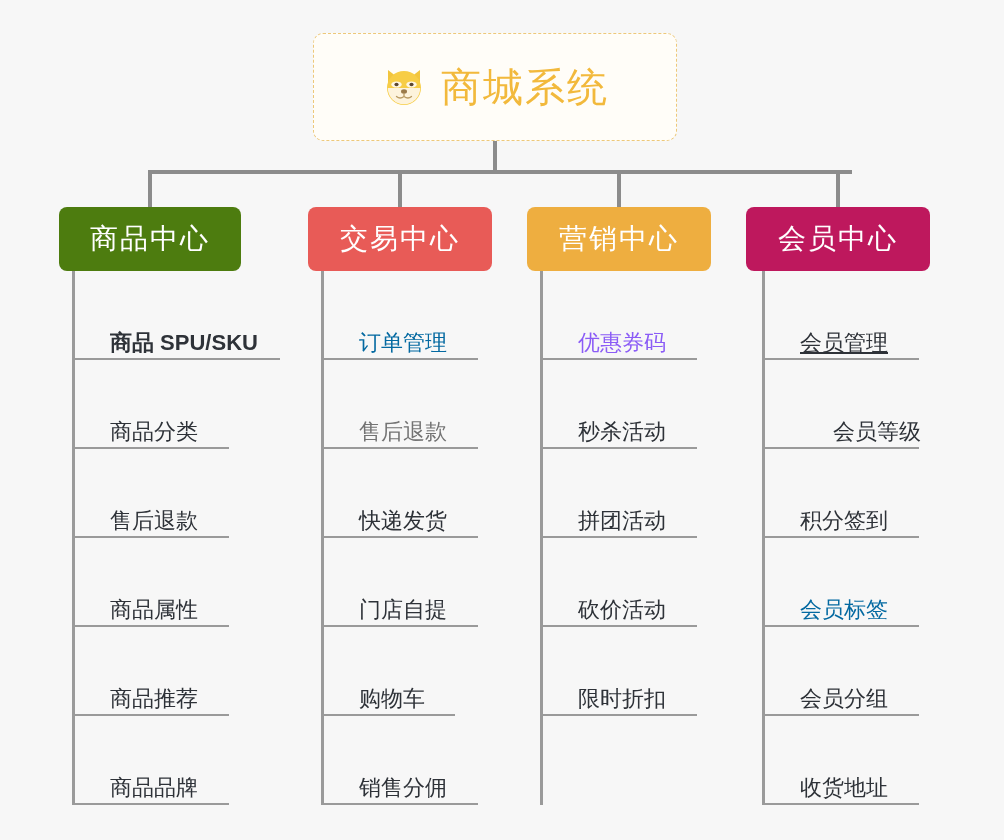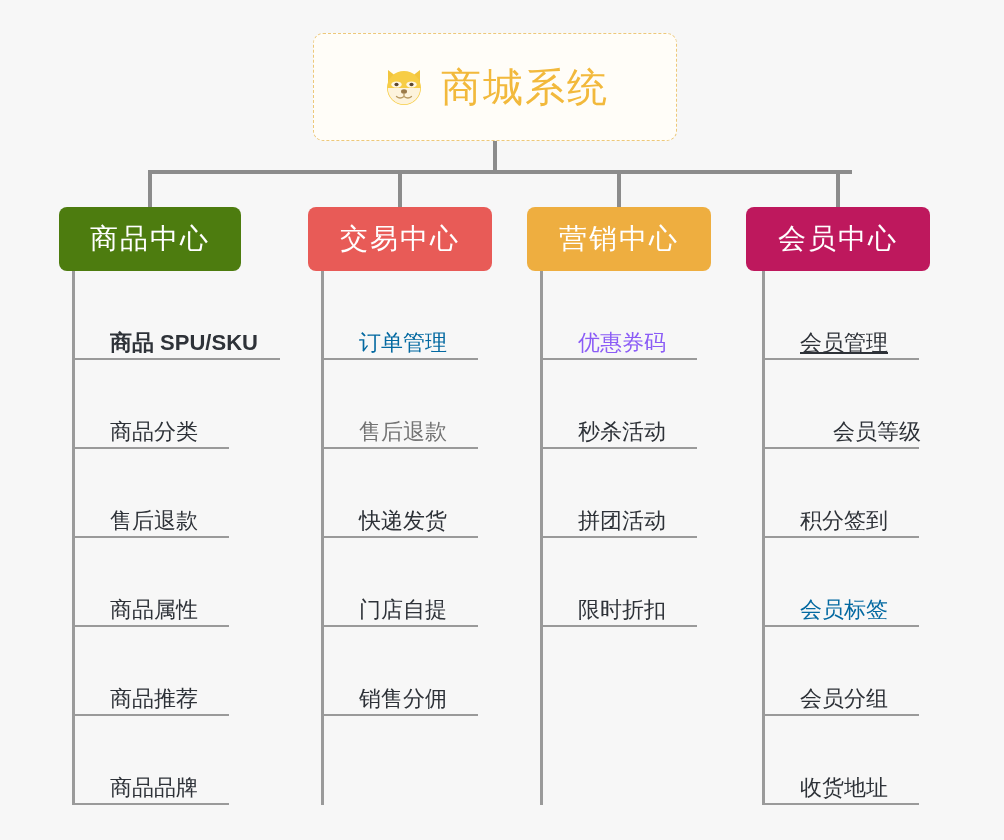--- a/index.html
+++ b/index.html
@@ -209,39 +209,47 @@
       </div>
       <div class="leaf">
         <span class="leaf-label" style="color: rgb(46, 50, 56);">快递发货</span>
         <div class="leaf-line" style="width: 157px; background: rgb(154, 154, 154);"></div>
       </div>
       <div class="leaf">
         <span class="leaf-label" style="color: rgb(46, 50, 56);">门店自提</span>
         <div class="leaf-line" style="width: 157px; background: rgb(154, 154, 154);"></div>
       </div>
       <div class="leaf">
+        <span class="leaf-label" style="color: rgb(46, 50, 56);">购物车</span>
+        <div class="leaf-line" style="width: 134px; background: rgb(154, 154, 154);"></div>
+      </div>
+      <div class="leaf">
         <span class="leaf-label" style="color: rgb(46, 50, 56);">销售分佣</span>
         <div class="leaf-line" style="width: 157px; background: rgb(154, 154, 154);"></div>
       </div>
     </div>
   <div class="column" id="col-2" style="left: 540px;">
       <div class="trunk" style="height: 534px; background: rgb(154, 154, 154);"></div>
       <div class="leaf">
         <span class="leaf-label" style="color: #8b5cf6;">优惠券码</span>
         <div class="leaf-line" style="width: 157px; background: rgb(154, 154, 154);"></div>
       </div>
       <div class="leaf">
         <span class="leaf-label" style="color: rgb(46, 50, 56);">秒杀活动</span>
         <div class="leaf-line" style="width: 157px; background: rgb(154, 154, 154);"></div>
       </div>
       <div class="leaf">
         <span class="leaf-label" style="color: rgb(46, 50, 56);">拼团活动</span>
         <div class="leaf-line" style="width: 157px; background: rgb(154, 154, 154);"></div>
       </div>
       <div class="leaf">
+        <span class="leaf-label" style="color: rgb(46, 50, 56);">砍价活动</span>
+        <div class="leaf-line" style="width: 157px; background: rgb(154, 154, 154);"></div>
+      </div>
+      <div class="leaf">
         <span class="leaf-label" style="color: rgb(46, 50, 56);">限时折扣</span>
         <div class="leaf-line" style="width: 157px; background: rgb(154, 154, 154);"></div>
       </div>
     </div>
   <div class="column" id="col-3" style="left: 762px;">
       <div class="trunk" style="height: 534px; background: rgb(154, 154, 154);"></div>
       <div class="leaf">
         <span class="leaf-label" style="color: rgb(46, 50, 56); text-decoration: underline;">会员管理</span>
         <div class="leaf-line" style="width: 157px; background: rgb(154, 154, 154);"></div>
       </div>

